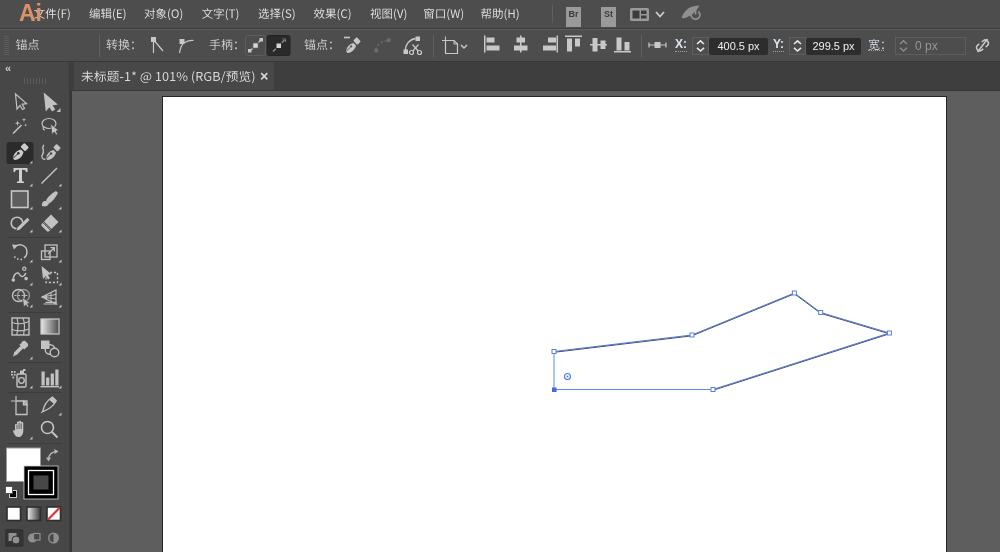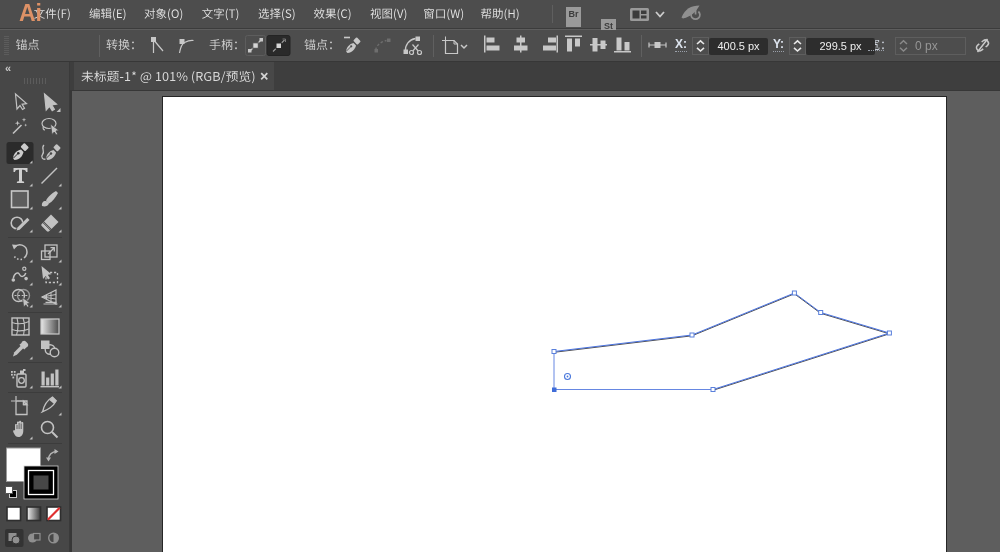--- a/index.html
+++ b/index.html
@@ -45,21 +45,21 @@
         <path transform="translate(258,17.9)" d="M3.6799999999999997 -5.635H10.9365V-4.8645H3.6799999999999997ZM5.014 -8.0615H10.4535V-7.314H5.014ZM6.9345 -9.613999999999999H7.797V-5.29H6.9345ZM5.129 -9.315 5.957 -9.1425Q5.7155 -8.28 5.31875 -7.4864999999999995Q4.922 -6.693 4.485 -6.141Q4.4045 -6.21 4.2665 -6.296250000000001Q4.1285 -6.3825 3.9905 -6.46875Q3.8525 -6.555 3.749 -6.601Q4.2205 -7.107 4.577 -7.8315Q4.9334999999999996 -8.556 5.129 -9.315ZM7.8084999999999996 -5.244H8.6595V-2.1965Q8.6595 -1.9895 8.716999999999999 -1.932Q8.7745 -1.8745 8.993 -1.8745Q9.0275 -1.8745 9.154 -1.8745Q9.2805 -1.8745 9.43 -1.8745Q9.5795 -1.8745 9.711749999999999 -1.8745Q9.844 -1.8745 9.9015 -1.8745Q10.0395 -1.8745 10.11425 -1.9665Q10.189 -2.0585 10.2235 -2.346Q10.258 -2.6335 10.269499999999999 -3.243Q10.35 -3.174 10.48225 -3.0992499999999996Q10.6145 -3.0244999999999997 10.764 -2.9785Q10.913499999999999 -2.9325 11.0285 -2.898Q10.9825 -2.162 10.88475 -1.771Q10.786999999999999 -1.38 10.57425 -1.2247499999999998Q10.3615 -1.0695 9.9935 -1.0695Q9.936 -1.0695 9.774999999999999 -1.0695Q9.613999999999999 -1.0695 9.43 -1.0695Q9.246 -1.0695 9.09075 -1.0695Q8.9355 -1.0695 8.8665 -1.0695Q8.441 -1.0695 8.211 -1.16725Q7.981 -1.265 7.89475 -1.5122499999999999Q7.8084999999999996 -1.7595 7.8084999999999996 -2.1965ZM5.796 -5.221H6.6585Q6.5895 -4.462 6.4342500000000005 -3.8179999999999996Q6.279 -3.174 5.98 -2.6392499999999997Q5.681 -2.1045 5.18075 -1.6847499999999997Q4.6805 -1.265 3.8985 -0.9545Q3.8525 -1.0695 3.7605 -1.20175Q3.6685 -1.334 3.565 -1.45475Q3.4615 -1.5755 3.3695 -1.656Q4.071 -1.909 4.5195 -2.254Q4.968 -2.5989999999999998 5.22675 -3.0475Q5.4855 -3.496 5.60625 -4.04225Q5.727 -4.5885 5.796 -5.221ZM0.7015 -8.7975 1.357 -9.269Q1.702 -9.0045 2.0527499999999996 -8.67675Q2.4034999999999997 -8.349 2.7082499999999996 -8.0155Q3.013 -7.6819999999999995 3.197 -7.406L2.484 -6.8655Q2.323 -7.153 2.02975 -7.497999999999999Q1.7365 -7.843 1.3857499999999998 -8.18225Q1.035 -8.5215 0.7015 -8.7975ZM2.8865 -5.244V-0.8165H2.0585V-4.439H0.644V-5.244ZM2.8175 -1.1615Q3.082 -1.1615 3.32925 -0.9775Q3.5765 -0.7935 4.0135 -0.529Q4.554 -0.207 5.2785 -0.12075Q6.003 -0.0345 6.9115 -0.0345Q7.567 -0.0345 8.326 -0.06325Q9.084999999999999 -0.092 9.815249999999999 -0.13224999999999998Q10.5455 -0.1725 11.109 -0.22999999999999998Q11.063 -0.1265 11.01125 0.040249999999999994Q10.9595 0.207 10.91925 0.37374999999999997Q10.879 0.5405 10.8675 0.667Q10.522499999999999 0.69 10.027999999999999 0.7072499999999999Q9.5335 0.7245 8.969999999999999 0.74175Q8.4065 0.759 7.866 0.7705Q7.3255 0.782 6.8999999999999995 0.782Q5.8995 0.782 5.15775 0.667Q4.416 0.552 3.8525 0.2185Q3.519 0.0115 3.2545 -0.18975Q2.9899999999999998 -0.391 2.7944999999999998 -0.391Q2.5875 -0.391 2.3114999999999997 -0.21275Q2.0355 -0.0345 1.73075 0.2645Q1.426 0.5635 1.0925 0.9199999999999999L0.5175 0.1725Q0.9199999999999999 -0.1955 1.3224999999999998 -0.50025Q1.7249999999999999 -0.8049999999999999 2.1102499999999997 -0.98325Q2.4955 -1.1615 2.8175 -1.1615Z M11.914 -3.6225Q12.604 -3.818 13.58725 -4.117Q14.5705 -4.416 15.594000000000001 -4.7379999999999995L15.709 -3.9445Q14.7775 -3.634 13.8345 -3.32925Q12.8915 -3.0244999999999997 12.1325 -2.783ZM12.029 -7.3485H15.743500000000001V-6.5435H12.029ZM13.535499999999999 -9.6485H14.375V-0.138Q14.375 0.2185 14.28875 0.41400000000000003Q14.2025 0.6095 13.984 0.713Q13.777000000000001 0.8165 13.4205 0.8452500000000001Q13.064 0.874 12.512 0.874Q12.489 0.713 12.42 0.4715Q12.350999999999999 0.22999999999999998 12.259 0.057499999999999996Q12.627 0.069 12.931750000000001 0.069Q13.2365 0.069 13.34 0.069Q13.535499999999999 0.057499999999999996 13.535499999999999 -0.138ZM16.054000000000002 -9.0505H21.3095V-8.2685H16.054000000000002ZM21.137 -9.0505H21.2865L21.436 -9.084999999999999L21.9535 -8.7975Q21.5395 -7.9464999999999995 20.901249999999997 -7.25075Q20.262999999999998 -6.555 19.463749999999997 -6.003Q18.6645 -5.451 17.784750000000003 -5.04275Q16.905 -4.6345 16.0195 -4.37Q15.9505 -4.531 15.818249999999999 -4.7379999999999995Q15.686 -4.945 15.5595 -5.0715Q16.4105 -5.2785 17.25 -5.640750000000001Q18.0895 -6.003 18.842750000000002 -6.49175Q19.596 -6.9805 20.18825 -7.59Q20.7805 -8.1995 21.137 -8.9125ZM17.365000000000002 -8.693999999999999Q17.848 -7.797 18.6415 -7.07825Q19.435 -6.3595 20.47 -5.8535Q21.505 -5.3475 22.701 -5.083Q22.6205 -5.0024999999999995 22.517 -4.8702499999999995Q22.4135 -4.7379999999999995 22.3215 -4.60575Q22.2295 -4.4735 22.172 -4.3585Q20.9645 -4.6805 19.91225 -5.249750000000001Q18.86 -5.819 18.0435 -6.6240000000000006Q17.227 -7.429 16.698 -8.441ZM16.2955 -3.726H21.677500000000002V-2.944H16.2955ZM15.709 -1.7595H22.505499999999998V-0.9775H15.709ZM18.63 -4.7379999999999995H19.4925V0.943H18.63Z M25.7485 2.254Q24.955 0.966 24.5065 -0.45425000000000004Q24.058 -1.8745 24.058 -3.5765Q24.058 -5.267 24.5065 -6.693Q24.955 -8.119 25.7485 -9.407L26.3925 -9.108Q25.6565 -7.8774999999999995 25.294249999999998 -6.45725Q24.932 -5.037 24.932 -3.5765Q24.932 -2.1045 25.294249999999998 -0.6842499999999999Q25.6565 0.736 26.3925 1.9665Z M30.383 0.1495Q29.486 0.1495 28.732750000000003 -0.184Q27.9795 -0.5175 27.439 -1.0925L28.0715 -1.8285Q28.52 -1.357 29.1295 -1.0695000000000001Q29.739 -0.782 30.3945 -0.782Q31.234 -0.782 31.69975 -1.1615Q32.1655 -1.541 32.1655 -2.1505Q32.1655 -2.5989999999999998 31.97575 -2.8635Q31.786 -3.128 31.46975 -3.3062500000000004Q31.1535 -3.4845 30.751 -3.657L29.5435 -4.186Q29.1525 -4.3585 28.75575 -4.623Q28.359 -4.8875 28.094500000000004 -5.313000000000001Q27.830000000000002 -5.7385 27.830000000000002 -6.348Q27.830000000000002 -7.0035 28.175 -7.50375Q28.52 -8.004 29.118000000000002 -8.2915Q29.716 -8.579 30.4865 -8.579Q31.2455 -8.579 31.88375 -8.2915Q32.522 -8.004 32.959 -7.544L32.407 -6.8655Q32.016 -7.2219999999999995 31.55025 -7.434749999999999Q31.0845 -7.6475 30.4865 -7.6475Q29.7735 -7.6475 29.34225 -7.31975Q28.911 -6.992 28.911 -6.4285Q28.911 -6.0145 29.12375 -5.75Q29.3365 -5.4855 29.6585 -5.3245000000000005Q29.9805 -5.1635 30.314 -5.014L31.51 -4.4965Q31.993000000000002 -4.2895 32.38975000000001 -4.002000000000001Q32.786500000000004 -3.7145 33.0165 -3.289Q33.2465 -2.8635 33.2465 -2.2425Q33.2465 -1.5755 32.9015 -1.02925Q32.5565 -0.483 31.9125 -0.16675Q31.2685 0.1495 30.383 0.1495Z M34.8795 2.254 34.224 1.9665Q34.9715 0.736 35.3395 -0.6842499999999999Q35.707499999999996 -2.1045 35.707499999999996 -3.5765Q35.707499999999996 -5.037 35.3395 -6.45725Q34.9715 -7.8774999999999995 34.224 -9.108L34.8795 -9.407Q35.6845 -8.119 36.127250000000004 -6.693Q36.57 -5.267 36.57 -3.5765Q36.57 -1.8745 36.127250000000004 -0.45425000000000004Q35.6845 0.966 34.8795 2.254Z"></path>
         <path transform="translate(313.5,17.9)" d="M0.667 -7.981H5.8995V-7.199H0.667ZM1.9435 -6.8999999999999995 2.691 -6.6815Q2.484 -6.187 2.20225 -5.67525Q1.9204999999999999 -5.1635 1.6215 -4.7035Q1.3225 -4.2435 1.012 -3.8985Q0.9545 -3.9675 0.8395 -4.06525Q0.7245 -4.163 0.6095 -4.26075Q0.4945 -4.3585 0.40249999999999997 -4.416Q0.851 -4.9105 1.25925 -5.57175Q1.6675 -6.233 1.9435 -6.8999999999999995ZM3.956 -5.0255 4.7725 -4.876Q4.2435 -3.0475 3.30625 -1.656Q2.3689999999999998 -0.2645 1.0465 0.6325Q0.989 0.552 0.87975 0.43125Q0.7705 0.3105 0.64975 0.1955Q0.529 0.0805 0.437 0.0115Q1.7365 -0.782 2.622 -2.07575Q3.5075 -3.3695 3.956 -5.0255ZM3.8409999999999997 -6.5895 4.485 -6.9345Q4.7495 -6.6354999999999995 5.00825 -6.279Q5.267 -5.9225 5.47975 -5.577500000000001Q5.6925 -5.2325 5.8075 -4.9565L5.1175 -4.554Q5.014 -4.8415 4.807 -5.19225Q4.6 -5.543 4.35275 -5.911Q4.1055 -6.279 3.8409999999999997 -6.5895ZM1.587 -4.14 2.231 -4.6Q2.668 -4.1745 3.13375 -3.6799999999999997Q3.5995 -3.1854999999999998 4.025 -2.67375Q4.4505 -2.162 4.80125 -1.68475Q5.152 -1.2075 5.382 -0.8049999999999999L4.692 -0.2645Q4.485 -0.667 4.140000000000001 -1.15575Q3.795 -1.6445 3.3695 -2.16775Q2.944 -2.691 2.484 -3.197Q2.024 -3.703 1.587 -4.14ZM7.153 -7.567H10.971V-6.762H7.153ZM7.4174999999999995 -9.6715 8.2225 -9.545Q8.027 -8.418 7.7395 -7.3542499999999995Q7.452 -6.2905 7.05525 -5.37625Q6.6585 -4.462 6.1525 -3.749Q6.095 -3.8409999999999997 5.9915 -3.9617499999999994Q5.888 -4.0825 5.773 -4.20325Q5.6579999999999995 -4.324 5.566 -4.4045Q6.0489999999999995 -5.037 6.394 -5.870749999999999Q6.739 -6.7044999999999995 6.992 -7.67625Q7.245 -8.648 7.4174999999999995 -9.6715ZM9.522 -7.061 10.35 -6.9575Q10.0625 -4.9795 9.50475 -3.46725Q8.947 -1.955 8.00975 -0.8682500000000001Q7.0725 0.2185 5.6579999999999995 0.9545Q5.6005 0.874 5.497 0.75325Q5.3934999999999995 0.6325 5.27275 0.506Q5.152 0.3795 5.06 0.3105Q6.4515 -0.345 7.3485 -1.3569999999999998Q8.2455 -2.3689999999999998 8.763 -3.78925Q9.2805 -5.2095 9.522 -7.061ZM7.2565 -6.072Q7.555499999999999 -4.6805 8.073 -3.4442500000000003Q8.5905 -2.208 9.349499999999999 -1.2592500000000002Q10.1085 -0.3105 11.1205 0.2185Q11.0285 0.299 10.90775 0.41974999999999996Q10.786999999999999 0.5405 10.683499999999999 0.67275Q10.58 0.8049999999999999 10.511 0.9085Q9.4645 0.299 8.693999999999999 -0.71875Q7.9235 -1.7365 7.38875 -3.059Q6.854 -4.3815 6.5205 -5.911ZM2.3115 -9.384 3.0244999999999997 -9.6715Q3.3005 -9.349499999999999 3.5534999999999997 -8.952749999999998Q3.8064999999999998 -8.556 3.9215 -8.2685L3.1625 -7.9235Q3.059 -8.234 2.81175 -8.64225Q2.5645 -9.0505 2.3115 -9.384Z M12.213 -3.5535H22.2985V-2.76H12.213ZM16.8015 -8.8205H17.71V0.9199999999999999H16.8015ZM16.491 -3.2199999999999998 17.2155 -2.898Q16.675 -2.1734999999999998 15.9045 -1.5065Q15.134 -0.8395 14.254249999999999 -0.31625000000000003Q13.3745 0.207 12.512 0.5405Q12.443 0.437 12.339500000000001 0.299Q12.236 0.161 12.126750000000001 0.04025Q12.0175 -0.0805 11.914 -0.1725Q12.558 -0.3795 13.2135 -0.7015Q13.869 -1.0235 14.48425 -1.4260000000000002Q15.099499999999999 -1.8285 15.61125 -2.2885Q16.123 -2.7485 16.491 -3.2199999999999998ZM17.963 -3.2544999999999997Q18.3425 -2.783 18.87725 -2.3345Q19.412 -1.886 20.033 -1.48925Q20.654 -1.0925 21.31525 -0.7705Q21.9765 -0.4485 22.5975 -0.2415Q22.505499999999998 -0.161 22.3905 -0.028750000000000005Q22.2755 0.1035 22.17775 0.2415Q22.08 0.3795 22.011 0.483Q21.3785 0.22999999999999998 20.71725 -0.13225Q20.055999999999997 -0.4945 19.42925 -0.943Q18.802500000000002 -1.3915 18.250500000000002 -1.9032499999999999Q17.6985 -2.415 17.2845 -2.944ZM14.214 -6.4745V-5.2785H20.3205V-6.4745ZM14.214 -8.3605V-7.1875H20.3205V-8.3605ZM13.3285 -9.108H21.252000000000002V-4.531H13.3285Z M25.7485 2.254Q24.955 0.966 24.5065 -0.45425000000000004Q24.058 -1.8745 24.058 -3.5765Q24.058 -5.267 24.5065 -6.693Q24.955 -8.119 25.7485 -9.407L26.3925 -9.108Q25.6565 -7.8774999999999995 25.294249999999998 -6.45725Q24.932 -5.037 24.932 -3.5765Q24.932 -2.1045 25.294249999999998 -0.6842499999999999Q25.6565 0.736 26.3925 1.9665Z M31.2225 0.1495Q30.4405 0.1495 29.76775 -0.14375Q29.095 -0.437 28.6005 -1.0005Q28.106 -1.564 27.830000000000002 -2.3747499999999997Q27.554000000000002 -3.1854999999999998 27.554000000000002 -4.209Q27.554000000000002 -5.2325 27.83575 -6.0432500000000005Q28.1175 -6.854 28.6235 -7.4175Q29.1295 -7.981 29.808 -8.280000000000001Q30.4865 -8.579 31.2915 -8.579Q32.062 -8.579 32.6485 -8.26275Q33.235 -7.9464999999999995 33.603 -7.544L33.028 -6.854Q32.6945 -7.2105 32.269 -7.429Q31.8435 -7.6475 31.303 -7.6475Q30.5095 -7.6475 29.9115 -7.233499999999999Q29.3135 -6.8195 28.98 -6.05475Q28.6465 -5.29 28.6465 -4.2435Q28.6465 -3.174 28.9685 -2.39775Q29.2905 -1.6215 29.877000000000002 -1.20175Q30.4635 -0.782 31.2685 -0.782Q31.866500000000002 -0.782 32.34375 -1.0350000000000001Q32.821 -1.288 33.2235 -1.7365L33.81 -1.058Q33.3155 -0.483 32.683 -0.16675Q32.0505 0.1495 31.2225 0.1495Z M35.3625 2.254 34.706999999999994 1.9665Q35.454499999999996 0.736 35.8225 -0.6842499999999999Q36.1905 -2.1045 36.1905 -3.5765Q36.1905 -5.037 35.8225 -6.45725Q35.454499999999996 -7.8774999999999995 34.706999999999994 -9.108L35.3625 -9.407Q36.1675 -8.119 36.61024999999999 -6.693Q37.053 -5.267 37.053 -3.5765Q37.053 -1.8745 36.61024999999999 -0.45425000000000004Q36.1675 0.966 35.3625 2.254Z"></path>
         <path transform="translate(370,17.9)" d="M5.175 -9.0965H10.4305V-2.9785H9.568V-8.3375H6.0145V-2.9785H5.175ZM7.7165 -3.174H8.5215V-0.322Q8.5215 -0.0805 8.60775 0.005749999999999998Q8.693999999999999 0.092 8.9355 0.092H9.866999999999999Q10.074 0.092 10.17175 -0.057499999999999996Q10.269499999999999 -0.207 10.30975 -0.62675Q10.35 -1.0465 10.373 -1.8745Q10.5455 -1.7365 10.741 -1.65025Q10.9365 -1.564 11.0975 -1.5295Q11.04 -0.6325 10.94225 -0.13224999999999998Q10.8445 0.368 10.603 0.55775Q10.3615 0.7474999999999999 9.8555 0.7474999999999999H8.809Q8.2225 0.7474999999999999 7.9695 0.5462499999999999Q7.7165 0.345 7.7165 -0.22999999999999998ZM7.3255 -7.4635H8.1535V-5.1979999999999995Q8.1535 -4.462 8.02125 -3.634Q7.889 -2.806 7.521 -1.9895Q7.153 -1.173 6.451499999999999 -0.41975Q5.75 0.3335 4.623 0.9315Q4.577 0.828 4.47925 0.713Q4.3815 0.598 4.27225 0.4715Q4.163 0.345 4.071 0.2875Q5.1635 -0.276 5.81325 -0.9545Q6.463 -1.633 6.79075 -2.3575Q7.1185 -3.082 7.2219999999999995 -3.8122499999999997Q7.3255 -4.5424999999999995 7.3255 -5.221ZM0.7245 -7.6819999999999995H4.0135V-6.8885H0.7245ZM2.185 -4.301 3.0015 -5.2785V0.9085H2.185ZM3.013 -5.0715Q3.128 -4.9565 3.36375 -4.7035Q3.5995 -4.4505 3.864 -4.14575Q4.1285 -3.8409999999999997 4.35275 -3.58225Q4.577 -3.3235 4.6805 -3.2085L4.1285 -2.5185Q4.002 -2.714 3.78925 -3.00725Q3.5765 -3.3005 3.335 -3.6167499999999997Q3.0935 -3.933 2.875 -4.209Q2.6565 -4.485 2.5185 -4.646ZM3.7605 -7.6819999999999995H3.9445L4.1055 -7.7165L4.5655 -7.406Q4.1975 -6.3825 3.5995 -5.42225Q3.0015 -4.462 2.2885 -3.6685Q1.5755 -2.875 0.851 -2.346Q0.8165 -2.461 0.7475 -2.62775Q0.6785 -2.7944999999999998 0.598 -2.94975Q0.5175 -3.105 0.4485 -3.1854999999999998Q1.127 -3.6454999999999997 1.7767499999999998 -4.3355Q2.4265 -5.0255 2.94975 -5.84775Q3.473 -6.67 3.7605 -7.498ZM1.771 -9.246 2.4265 -9.637Q2.7715 -9.315 3.07625 -8.906749999999999Q3.381 -8.4985 3.542 -8.1995L2.8405 -7.7395Q2.691 -8.0615 2.38625 -8.487Q2.0815 -8.9125 1.771 -9.246Z M12.466 -9.154H22.0455V0.9199999999999999H21.183V-8.372H13.294V0.9199999999999999H12.466ZM12.949 -0.3335H21.677500000000002V0.437H12.949ZM15.8125 -3.2085 16.180500000000002 -3.7375Q16.6405 -3.6454999999999997 17.1465 -3.50175Q17.6525 -3.358 18.11825 -3.19125Q18.584 -3.0244999999999997 18.906 -2.875L18.549500000000002 -2.2885Q18.2275 -2.4495 17.76175 -2.62775Q17.296 -2.806 16.78425 -2.9555Q16.2725 -3.105 15.8125 -3.2085ZM16.261 -8.142 16.985500000000002 -7.889Q16.6635 -7.3715 16.22075 -6.87125Q15.777999999999999 -6.3709999999999996 15.28925 -5.945499999999999Q14.8005 -5.52 14.317499999999999 -5.1979999999999995Q14.26 -5.2785 14.145 -5.376250000000001Q14.03 -5.474 13.915 -5.566Q13.8 -5.6579999999999995 13.708 -5.7155Q14.443999999999999 -6.1525 15.134 -6.79075Q15.824 -7.429 16.261 -8.142ZM19.3315 -7.2219999999999995H19.4925L19.619 -7.2565L20.113500000000002 -6.969Q19.676499999999997 -6.256 18.98075 -5.66375Q18.285 -5.0715 17.43975 -4.6114999999999995Q16.5945 -4.1514999999999995 15.691749999999999 -3.8179999999999996Q14.789 -3.4845 13.915 -3.2775Q13.869 -3.381 13.80575 -3.519Q13.7425 -3.657 13.661999999999999 -3.77775Q13.5815 -3.8985 13.501 -3.979Q14.352 -4.1514999999999995 15.226 -4.439Q16.1 -4.7265 16.899250000000002 -5.129Q17.6985 -5.5315 18.331 -6.026Q18.9635 -6.5205 19.3315 -7.0954999999999995ZM15.754999999999999 -6.5895Q16.261 -5.9915 17.089 -5.4855Q17.917 -4.9795 18.92325 -4.61725Q19.929499999999997 -4.255 20.9645 -4.0595Q20.8495 -3.956 20.70575 -3.7605Q20.561999999999998 -3.565 20.4815 -3.404Q19.435 -3.634 18.41725 -4.048Q17.3995 -4.462 16.542749999999998 -5.037Q15.686 -5.612 15.1225 -6.302ZM15.996500000000001 -7.2219999999999995H19.596V-6.555H15.5365ZM14.6625 -1.748 15.065 -2.3345Q15.651499999999999 -2.2655 16.289749999999998 -2.15625Q16.928 -2.047 17.560499999999998 -1.9147500000000002Q18.192999999999998 -1.7825 18.750749999999996 -1.633Q19.3085 -1.4835 19.7225 -1.3455L19.343 -0.7015Q18.791 -0.897 17.997500000000002 -1.09825Q17.204 -1.2994999999999999 16.33 -1.47775Q15.456 -1.656 14.6625 -1.748Z M25.7485 2.254Q24.955 0.966 24.5065 -0.45425000000000004Q24.058 -1.8745 24.058 -3.5765Q24.058 -5.267 24.5065 -6.693Q24.955 -8.119 25.7485 -9.407L26.3925 -9.108Q25.6565 -7.8774999999999995 25.294249999999998 -6.45725Q24.932 -5.037 24.932 -3.5765Q24.932 -2.1045 25.294249999999998 -0.6842499999999999Q25.6565 0.736 26.3925 1.9665Z M29.5895 0.0 26.898500000000002 -8.429499999999999H28.014L29.3825 -3.864Q29.601 -3.128 29.779249999999998 -2.47825Q29.9575 -1.8285 30.199 -1.081H30.245Q30.4865 -1.8285 30.664749999999998 -2.47825Q30.843 -3.128 31.061500000000002 -3.864L32.4185 -8.429499999999999H33.4995L30.82 0.0Z M34.638 2.254 33.982499999999995 1.9665Q34.73 0.736 35.098 -0.6842499999999999Q35.465999999999994 -2.1045 35.465999999999994 -3.5765Q35.465999999999994 -5.037 35.098 -6.45725Q34.73 -7.8774999999999995 33.982499999999995 -9.108L34.638 -9.407Q35.443 -8.119 35.88575 -6.693Q36.3285 -5.267 36.3285 -3.5765Q36.3285 -1.8745 35.88575 -0.45425000000000004Q35.443 0.966 34.638 2.254Z"></path>
         <path transform="translate(423.3,17.9)" d="M1.886 -5.4165H9.740499999999999V0.874H8.8435V-4.761H2.7485V0.943H1.886ZM4.968 -6.5895 5.8765 -6.4055Q5.612 -6.0145 5.313000000000001 -5.640750000000001Q5.014 -5.267 4.7495 -5.0024999999999995L4.048 -5.1865Q4.2895 -5.4855 4.5482499999999995 -5.88225Q4.8069999999999995 -6.279 4.968 -6.5895ZM2.2195 -0.1955H9.361V0.45999999999999996H2.2195ZM7.3945 -3.8525H7.521L7.6475 -3.8754999999999997L8.1075 -3.657Q7.728 -2.7485 7.02075 -2.1045Q6.3135 -1.4605 5.42225 -1.04075Q4.531 -0.621 3.565 -0.3795Q3.5075 -0.506 3.39825 -0.667Q3.289 -0.828 3.1854999999999998 -0.943Q4.071 -1.1155 4.9105 -1.4834999999999998Q5.75 -1.8515 6.4055 -2.415Q7.061 -2.9785 7.3945 -3.726ZM4.5424999999999995 -4.5424999999999995 5.221 -4.439Q4.968 -3.8985 4.594250000000001 -3.3695Q4.2205 -2.8405 3.6685 -2.392Q3.5765 -2.4955 3.4269999999999996 -2.61625Q3.2775 -2.737 3.151 -2.806Q3.657 -3.1854999999999998 4.00775 -3.65125Q4.3585 -4.117 4.5424999999999995 -4.5424999999999995ZM4.6345 -3.8525H7.5785V-3.289H4.163ZM4.1975 -2.5185 4.623 -2.9555Q5.244 -2.714 5.922499999999999 -2.392Q6.601 -2.07 7.2105 -1.73075Q7.82 -1.3915 8.211 -1.081L7.7625 -0.5865Q7.383 -0.8855 6.785 -1.23625Q6.187 -1.587 5.5085 -1.92625Q4.83 -2.2655 4.1975 -2.5185ZM0.8855 -8.6825H10.603V-6.9115H9.706V-7.9925H1.748V-6.8655H0.8855ZM4.2665 -7.7395 4.899 -7.3255Q4.4275 -6.9345 3.84675 -6.577999999999999Q3.266 -6.2215 2.6565000000000003 -5.93975Q2.047 -5.6579999999999995 1.4375 -5.474L0.989 -6.141Q1.541 -6.302 2.12175 -6.53775Q2.7025 -6.7735 3.26025 -7.078250000000001Q3.818 -7.383 4.2665 -7.7395ZM6.624 -7.2565 7.153 -7.7509999999999994Q7.728 -7.521 8.377749999999999 -7.199Q9.0275 -6.877 9.625499999999999 -6.555Q10.2235 -6.233 10.6145 -5.957L10.051 -5.3934999999999995Q9.683 -5.6579999999999995 9.10225 -6.003Q8.5215 -6.348 7.87175 -6.67575Q7.2219999999999995 -7.0035 6.624 -7.2565ZM4.899 -9.499 5.796 -9.7175Q5.9799999999999995 -9.407 6.1754999999999995 -9.02175Q6.3709999999999996 -8.6365 6.463 -8.3605L5.52 -8.1075Q5.4395 -8.3835 5.26125 -8.786Q5.083 -9.1885 4.899 -9.499Z M12.9605 -8.4525H21.5855V0.5865H20.654V-7.59H13.8575V0.6325H12.9605ZM13.363 -1.2305H21.2865V-0.345H13.363Z M25.7485 2.254Q24.955 0.966 24.5065 -0.45425000000000004Q24.058 -1.8745 24.058 -3.5765Q24.058 -5.267 24.5065 -6.693Q24.955 -8.119 25.7485 -9.407L26.3925 -9.108Q25.6565 -7.8774999999999995 25.294249999999998 -6.45725Q24.932 -5.037 24.932 -3.5765Q24.932 -2.1045 25.294249999999998 -0.6842499999999999Q25.6565 0.736 26.3925 1.9665Z M28.9685 0.0 27.186 -8.429499999999999H28.2785L29.164 -3.8409999999999997Q29.2905 -3.1625 29.417 -2.47825Q29.5435 -1.794 29.67 -1.104H29.716Q29.8655 -1.794 30.015 -2.47825Q30.1645 -3.1625 30.314 -3.8409999999999997L31.4755 -8.429499999999999H32.453L33.626 -3.8409999999999997Q33.7755 -3.1625 33.925 -2.47825Q34.0745 -1.794 34.2355 -1.104H34.293Q34.408 -1.794 34.522999999999996 -2.47825Q34.638 -3.1625 34.753 -3.8409999999999997L35.661500000000004 -8.429499999999999H36.673500000000004L34.937 0.0H33.649L32.3725 -5.083Q32.2575 -5.5889999999999995 32.15975 -6.05475Q32.062 -6.5205 31.9585 -7.0035H31.9125Q31.8205 -6.5205 31.7055 -6.05475Q31.5905 -5.5889999999999995 31.487000000000002 -5.083L30.2335 0.0Z M38.1225 2.254 37.467 1.9665Q38.2145 0.736 38.5825 -0.6842499999999999Q38.950500000000005 -2.1045 38.950500000000005 -3.5765Q38.950500000000005 -5.037 38.5825 -6.45725Q38.2145 -7.8774999999999995 37.467 -9.108L38.1225 -9.407Q38.9275 -8.119 39.37025 -6.693Q39.813 -5.267 39.813 -3.5765Q39.813 -1.8745 39.37025 -0.45425000000000004Q38.9275 0.966 38.1225 2.254Z"></path>
         <path transform="translate(480.5,17.9)" d="M0.759 -8.7515H6.141V-8.05H0.759ZM0.575 -5.635H6.21V-4.9334999999999996H0.575ZM1.0005 -7.2105H5.8995V-6.532H1.0005ZM6.716 -9.177H10.0395V-8.429499999999999H7.544V-3.4845H6.716ZM9.866999999999999 -9.177H10.0395L10.189 -9.2115L10.786999999999999 -8.855Q10.465 -8.4065 10.091249999999999 -7.911999999999999Q9.7175 -7.4174999999999995 9.361 -6.9805Q10.097 -6.5205 10.39025 -6.1065000000000005Q10.6835 -5.6925 10.6835 -5.3015Q10.695 -4.922 10.5455 -4.6747499999999995Q10.395999999999999 -4.4275 10.12 -4.2665Q9.982 -4.1975 9.79225 -4.1515Q9.6025 -4.1055 9.43 -4.0825Q9.1425 -4.0595 8.786 -4.05375Q8.429499999999999 -4.048 8.096 -4.0825Q8.0845 -4.2435 8.004 -4.4505Q7.9235 -4.6575 7.82 -4.8069999999999995Q8.188 -4.7725 8.504249999999999 -4.76675Q8.8205 -4.761 9.062 -4.7725Q9.1885 -4.784 9.315 -4.807Q9.4415 -4.83 9.5335 -4.8645Q9.8325 -4.991 9.8325 -5.359Q9.8325 -5.6695 9.521999999999998 -6.0489999999999995Q9.2115 -6.4285 8.441 -6.854Q8.7055 -7.2219999999999995 8.97 -7.60725Q9.2345 -7.9925 9.47025 -8.36625Q9.706 -8.74 9.866999999999999 -9.016ZM3.151 -9.66H4.025V-6.256Q4.025 -5.8995 3.8985000000000003 -5.4625Q3.772 -5.0255 3.4844999999999997 -4.5655Q3.197 -4.1055 2.691 -3.68575Q2.185 -3.266 1.403 -2.9555Q1.2994999999999999 -3.0935 1.1212499999999999 -3.2775Q0.943 -3.4615 0.7935 -3.5765Q1.5065 -3.818 1.96075 -4.15725Q2.415 -4.4965 2.67375 -4.8759999999999994Q2.9325 -5.2555 3.04175 -5.617749999999999Q3.151 -5.9799999999999995 3.151 -6.256ZM5.267 -3.9215H6.164V0.897H5.267ZM1.7249999999999999 -3.013H9.4415V-2.231H2.5989999999999998V0.299H1.7249999999999999ZM9.0735 -3.013H9.959V-0.644Q9.959 -0.3335 9.8555 -0.14375000000000002Q9.752 0.046 9.475999999999999 0.1495Q9.2 0.2415 8.7285 0.25875000000000004Q8.257 0.276 7.5325 0.276Q7.498 0.1035 7.41175 -0.10350000000000001Q7.3255 -0.3105 7.2335 -0.4715Q7.6015 -0.4715 7.92925 -0.46575Q8.257 -0.45999999999999996 8.4985 -0.45999999999999996Q8.74 -0.45999999999999996 8.832 -0.45999999999999996Q8.9815 -0.4715 9.0275 -0.51175Q9.0735 -0.552 9.0735 -0.667Z M16.859 -7.0495H21.735V-6.233H16.859ZM21.3555 -7.0495H22.183500000000002Q22.183500000000002 -7.0495 22.183500000000002 -6.96325Q22.183500000000002 -6.877 22.183500000000002 -6.779249999999999Q22.183500000000002 -6.6815 22.183500000000002 -6.624Q22.1375 -4.7955 22.0915 -3.53625Q22.0455 -2.277 21.98225 -1.4777500000000001Q21.919 -0.6785 21.8155 -0.2415Q21.712 0.1955 21.573999999999998 0.3795Q21.413 0.6095 21.2175 0.7015Q21.022 0.7935 20.746000000000002 0.828Q20.4815 0.851 20.05025 0.8452500000000001Q19.619 0.8395 19.159 0.8165Q19.1475 0.6325 19.0785 0.39675Q19.0095 0.161 18.8945 -0.0115Q19.389 0.023 19.802999999999997 0.0345Q20.217 0.046 20.389499999999998 0.046Q20.539 0.046 20.642500000000002 0.0115Q20.746000000000002 -0.023 20.8265 -0.1265Q20.941499999999998 -0.2645 21.022 -0.6785Q21.1025 -1.0925 21.16575 -1.86875Q21.229 -2.645 21.275 -3.8754999999999997Q21.320999999999998 -5.106 21.3555 -6.8655ZM18.7795 -9.66H19.619Q19.619 -8.3375 19.5845 -7.066750000000001Q19.55 -5.796 19.4005 -4.623Q19.250999999999998 -3.4499999999999997 18.911749999999998 -2.42075Q18.572499999999998 -1.3915 17.963 -0.5405Q17.3535 0.3105 16.399 0.943Q16.2955 0.782 16.1115 0.598Q15.9275 0.414 15.7665 0.299Q16.6865 -0.276 17.261499999999998 -1.06375Q17.8365 -1.8515 18.15275 -2.82325Q18.469 -3.795 18.5955 -4.899Q18.722 -6.003 18.75075 -7.20475Q18.7795 -8.4065 18.7795 -9.66ZM12.719 -9.0965H16.4795V-1.6099999999999999H15.663V-8.3145H13.501V-0.8855H12.719ZM11.891 -1.0925Q12.535 -1.219 13.386 -1.3915000000000002Q14.237 -1.564 15.19725 -1.771Q16.1575 -1.978 17.112000000000002 -2.185L17.181 -1.403Q16.2725 -1.196 15.352500000000001 -0.9775Q14.432500000000001 -0.759 13.587250000000001 -0.5635Q12.742 -0.368 12.052 -0.207ZM13.133 -6.624H16.0425V-5.8534999999999995H13.133ZM13.133 -4.163H16.0425V-3.3925H13.133Z M25.7485 2.254Q24.955 0.966 24.5065 -0.45425000000000004Q24.058 -1.8745 24.058 -3.5765Q24.058 -5.267 24.5065 -6.693Q24.955 -8.119 25.7485 -9.407L26.3925 -9.108Q25.6565 -7.8774999999999995 25.294249999999998 -6.45725Q24.932 -5.037 24.932 -3.5765Q24.932 -2.1045 25.294249999999998 -0.6842499999999999Q25.6565 0.736 26.3925 1.9665Z M28.0485 0.0V-8.429499999999999H29.1065V-4.899H33.039500000000004V-8.429499999999999H34.109V0.0H33.039500000000004V-3.979H29.1065V0.0Z M36.3975 2.254 35.742 1.9665Q36.4895 0.736 36.8575 -0.6842499999999999Q37.2255 -2.1045 37.2255 -3.5765Q37.2255 -5.037 36.8575 -6.45725Q36.4895 -7.8774999999999995 35.742 -9.108L36.3975 -9.407Q37.2025 -8.119 37.645250000000004 -6.693Q38.088 -5.267 38.088 -3.5765Q38.088 -1.8745 37.645250000000004 -0.45425000000000004Q37.2025 0.966 36.3975 2.254Z"></path>
       </g>
     </svg>
   <div id="ailogo" class="abs">Ai</div>
   <div id="msep" class="abs"></div>
   <div class="appbtn abs" style="left:566px;">Br</div>
-  <div class="appbtn abs" style="left:601px;margin-top:12px;">St</div>
+  <div class="appbtn abs" style="left:601px;">St</div>
   <svg class="abs" style="left:630px;top:7px;" width="36" height="15" viewBox="0 0 36 15">
     <rect x="0" y="1" width="19" height="13" rx="1.5" fill="#9a9a9a"></rect>
     <rect x="2.5" y="3.5" width="7" height="8" fill="#3c3c3c"></rect>
     <rect x="11" y="3.5" width="5.5" height="3.5" fill="#3c3c3c"></rect>
     <rect x="11" y="8.5" width="5.5" height="3" fill="#3c3c3c"></rect>
     <path d="M26 5 L30 9.5 L34 5" stroke="#cccccc" stroke-width="1.8" fill="none"></path>
   </svg>
   <svg class="abs" style="left:680px;top:4px;" width="24" height="19" viewBox="0 0 24 19">
     <path d="M1.5 13.5 C5 5 11 1.5 19.5 1.5 C16 8 11 12.5 3 14.5 Z" fill="#8f8f8f"></path>
     <path d="M12.6 7.5 A4.4 4.4 0 1 0 18.4 7.5" fill="none" stroke="#8f8f8f" stroke-width="1.7"></path>
@@ -75,21 +75,21 @@
       <path transform="translate(304,19.1)" d="M5.124 -8.4H11.4V-7.5600000000000005H5.124ZM6.5760000000000005 -9.96H7.416V-5.904H6.5760000000000005ZM9.252 -9.96H10.092V-5.904H9.252ZM5.472 -5.46H11.064V0.852H10.212V-4.656H6.288V0.972H5.472ZM7.908 -5.16H8.700000000000001V-0.036000000000000004H7.908ZM5.928 -2.964H10.644V-2.208H5.928ZM5.928 -0.456H10.644V0.36H5.928ZM2.196 -10.056000000000001 3.0 -9.816Q2.7600000000000002 -9.156 2.43 -8.52Q2.1 -7.884 1.698 -7.32Q1.296 -6.756 0.864 -6.312Q0.8280000000000001 -6.408 0.75 -6.57Q0.672 -6.732 0.5820000000000001 -6.894Q0.492 -7.056 0.40800000000000003 -7.152Q0.972 -7.68 1.44 -8.448Q1.9080000000000001 -9.216000000000001 2.196 -10.056000000000001ZM1.968 -8.712H4.704V-7.86H1.788ZM2.22 0.876 2.1 0.06 2.412 -0.28800000000000003 4.848 -1.536Q4.872 -1.356 4.926 -1.1340000000000001Q4.98 -0.912 5.0280000000000005 -0.768Q4.176 -0.312 3.654 -0.023999999999999994Q3.132 0.264 2.8440000000000003 0.432Q2.556 0.6 2.4240000000000004 0.702Q2.2920000000000003 0.804 2.22 0.876ZM1.296 -6.564H4.392V-5.748H1.296ZM0.732 -4.128H4.716V-3.3000000000000003H0.732ZM2.22 0.876Q2.184 0.78 2.0940000000000003 0.66Q2.004 0.54 1.9140000000000001 0.42000000000000004Q1.824 0.3 1.74 0.24Q1.86 0.156 2.016 -0.011999999999999997Q2.172 -0.18 2.286 -0.41400000000000003Q2.4 -0.648 2.4 -0.936V-6.276H3.24V-0.276Q3.24 -0.276 3.138 -0.192Q3.036 -0.108 2.886 0.030000000000000006Q2.736 0.168 2.58 0.324Q2.424 0.48 2.322 0.624Q2.22 0.768 2.22 0.876Z M17.46 -10.08H18.36V-5.988H17.46ZM14.844 -5.58V-3.432H21.12V-5.58ZM13.992 -6.432H22.02V-2.592H13.992ZM17.88 -8.808H22.92V-7.956H17.88ZM16.08 -1.536 16.932000000000002 -1.608Q17.028 -1.236 17.094 -0.798Q17.16 -0.36 17.201999999999998 0.04200000000000001Q17.244 0.444 17.244 0.732L16.332 0.852Q16.332 0.552 16.302 0.14400000000000002Q16.272 -0.264 16.212 -0.7080000000000001Q16.152 -1.1520000000000001 16.08 -1.536ZM18.564 -1.524 19.38 -1.704Q19.572 -1.344 19.746000000000002 -0.918Q19.92 -0.492 20.07 -0.096Q20.22 0.3 20.28 0.6L19.404 0.8280000000000001Q19.344 0.528 19.212 0.12Q19.08 -0.28800000000000003 18.912 -0.7200000000000001Q18.744 -1.1520000000000001 18.564 -1.524ZM21.012 -1.62 21.816000000000003 -1.932Q22.128 -1.548 22.434 -1.116Q22.740000000000002 -0.684 23.004 -0.258Q23.268 0.168 23.412 0.504L22.560000000000002 0.864Q22.428 0.528 22.176000000000002 0.096Q21.924 -0.336 21.618 -0.786Q21.311999999999998 -1.236 21.012 -1.62ZM14.124 -1.86 14.975999999999999 -1.6320000000000001Q14.688 -0.936 14.25 -0.22800000000000004Q13.812 0.48 13.32 0.9480000000000001L12.504 0.552Q12.984 0.14400000000000002 13.416 -0.522Q13.848 -1.188 14.124 -1.86Z M27.0 -5.832Q26.64 -5.832 26.364 -6.072Q26.088 -6.312 26.088 -6.72Q26.088 -7.140000000000001 26.364 -7.386000000000001Q26.64 -7.632000000000001 27.0 -7.632000000000001Q27.36 -7.632000000000001 27.636 -7.386000000000001Q27.912 -7.140000000000001 27.912 -6.72Q27.912 -6.312 27.636 -6.072Q27.36 -5.832 27.0 -5.832ZM27.0 0.048Q26.64 0.048 26.364 -0.198Q26.088 -0.444 26.088 -0.852Q26.088 -1.26 26.364 -1.506Q26.64 -1.752 27.0 -1.752Q27.36 -1.752 27.636 -1.506Q27.912 -1.26 27.912 -0.852Q27.912 -0.444 27.636 -0.198Q27.36 0.048 27.0 0.048Z" fill="#d0d0d0"></path>
       <path transform="translate(868,19.1)" d="M0.912 -9.012H11.112V-6.816H10.236V-8.232H1.752V-6.816H0.912ZM2.088 -7.0200000000000005H9.936V-6.288H2.088ZM3.924 -7.812H4.848V-5.424H3.924ZM7.164000000000001 -7.8H8.064V-5.412H7.164000000000001ZM6.276 -2.2800000000000002H7.176V-0.36Q7.176 -0.12 7.308 -0.054Q7.44 0.012 7.896 0.012Q8.016 0.012 8.292 0.012Q8.568 0.012 8.904 0.012Q9.24 0.012 9.54 0.012Q9.84 0.012 9.984 0.012Q10.272 0.012 10.422 -0.108Q10.572000000000001 -0.228 10.632000000000001 -0.612Q10.692 -0.996 10.716000000000001 -1.788Q10.824 -1.704 10.968 -1.638Q11.112 -1.572 11.262 -1.518Q11.412 -1.464 11.532 -1.44Q11.472 -0.528 11.334 -0.04200000000000001Q11.196 0.444 10.896 0.63Q10.596 0.8160000000000001 10.044 0.8160000000000001Q9.96 0.8160000000000001 9.732 0.8160000000000001Q9.504 0.8160000000000001 9.216000000000001 0.8160000000000001Q8.928 0.8160000000000001 8.634 0.8160000000000001Q8.34 0.8160000000000001 8.124 0.8160000000000001Q7.908 0.8160000000000001 7.824 0.8160000000000001Q7.224 0.8160000000000001 6.882 0.714Q6.54 0.612 6.4079999999999995 0.36Q6.276 0.108 6.276 -0.34800000000000003ZM5.184 -9.936 6.12 -10.200000000000001Q6.324 -9.876 6.5280000000000005 -9.474Q6.732 -9.072000000000001 6.828 -8.784L5.844 -8.472Q5.748 -8.772 5.562 -9.18Q5.376 -9.588000000000001 5.184 -9.936ZM5.292 -3.7800000000000002H6.252V-2.82Q6.252 -2.448 6.156000000000001 -2.034Q6.0600000000000005 -1.62 5.766 -1.194Q5.472 -0.768 4.908 -0.354Q4.344 0.06 3.414 0.43800000000000006Q2.484 0.8160000000000001 1.104 1.1400000000000001Q1.056 1.032 0.954 0.894Q0.852 0.756 0.732 0.618Q0.612 0.48 0.504 0.384Q1.836 0.108 2.718 -0.21000000000000002Q3.6 -0.528 4.116 -0.87Q4.632 -1.212 4.884 -1.554Q5.136 -1.8960000000000001 5.214 -2.226Q5.292 -2.556 5.292 -2.844ZM2.412 -5.0040000000000004H9.564V-1.284H8.628V-4.224H3.3120000000000003V-1.212H2.412Z M15.0 -5.832Q14.64 -5.832 14.364 -6.072Q14.088000000000001 -6.312 14.088000000000001 -6.72Q14.088000000000001 -7.140000000000001 14.364 -7.386000000000001Q14.64 -7.632000000000001 15.0 -7.632000000000001Q15.36 -7.632000000000001 15.636 -7.386000000000001Q15.911999999999999 -7.140000000000001 15.911999999999999 -6.72Q15.911999999999999 -6.312 15.636 -6.072Q15.36 -5.832 15.0 -5.832ZM15.0 0.048Q14.64 0.048 14.364 -0.198Q14.088000000000001 -0.444 14.088000000000001 -0.852Q14.088000000000001 -1.26 14.364 -1.506Q14.64 -1.752 15.0 -1.752Q15.36 -1.752 15.636 -1.506Q15.911999999999999 -1.26 15.911999999999999 -0.852Q15.911999999999999 -0.444 15.636 -0.198Q15.36 0.048 15.0 0.048Z" fill="#c9cfd8"></path>
     </svg>
   <div class="abs" style="left:4px;top:6px;width:5px;height:20px;background:repeating-linear-gradient(#5c5c5c 0 1px, transparent 1px 2px);"></div>
   <div class="cb-sep abs" style="left:99px;"></div>
   <div class="cb-sep abs" style="left:433px;"></div>
   <div class="cb-sep abs" style="left:641px;"></div>
   <div class="xy-label abs" style="left:675px;top:8px;">X:</div>
   <div class="valbox abs" style="left:709px;width:59px;">400.5 px</div>
   <div class="xy-label abs" style="left:773px;top:8px;">Y:</div>
-  <div class="valbox abs" style="left:806px;width:69px;">299.5 px</div>
+  <div class="valbox abs" style="left:806px;width:55px;">299.5 px</div>
   <div class="abs" style="left:868px;top:20px;width:16px;border-bottom:1px dotted #9aa0aa;"></div>
   <svg class="abs" style="left:0;top:0;" width="1000" height="32" viewBox="0 0 1000 32">
     <g stroke="#c8c8c8" fill="none" stroke-width="1.2">
 
       <g transform="translate(148,6)">
         <rect x="3" y="1" width="5" height="5" fill="#c8c8c8" stroke="none"></rect>
         <path d="M5.5 6 L5.5 17 M7 5.5 L15 15"></path>
       </g>
 
       <g transform="translate(177,6)">

